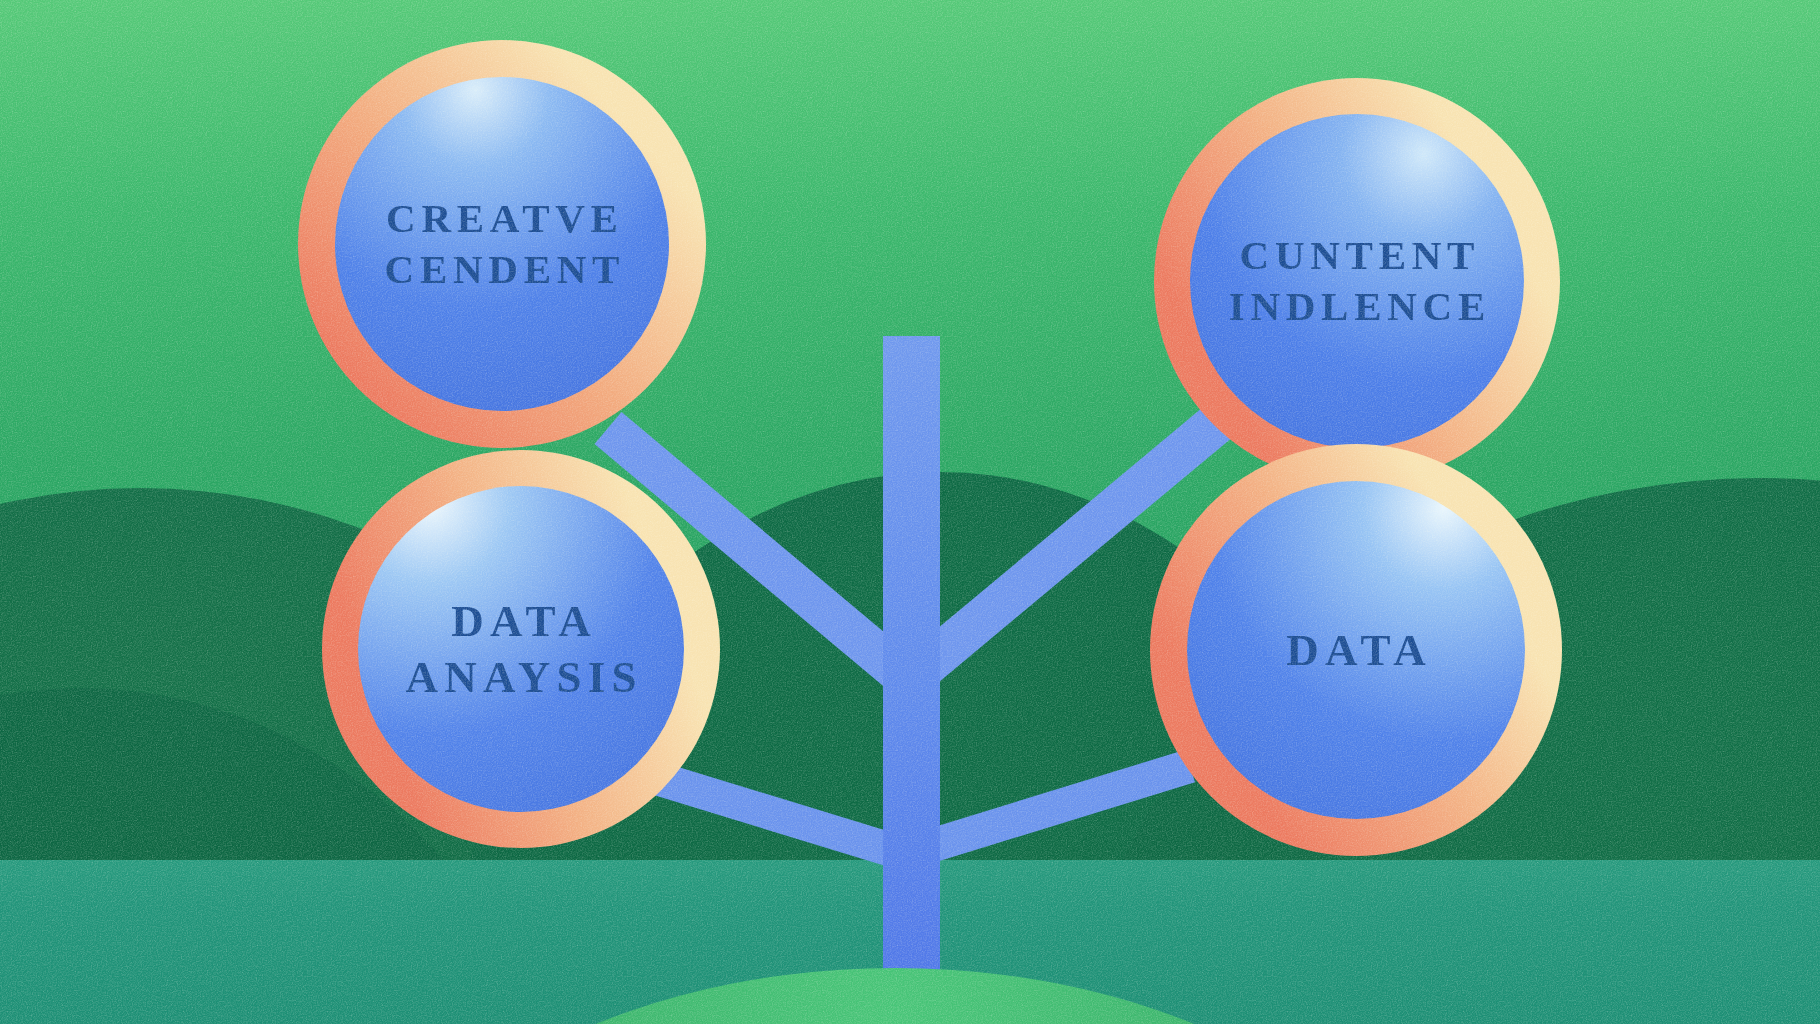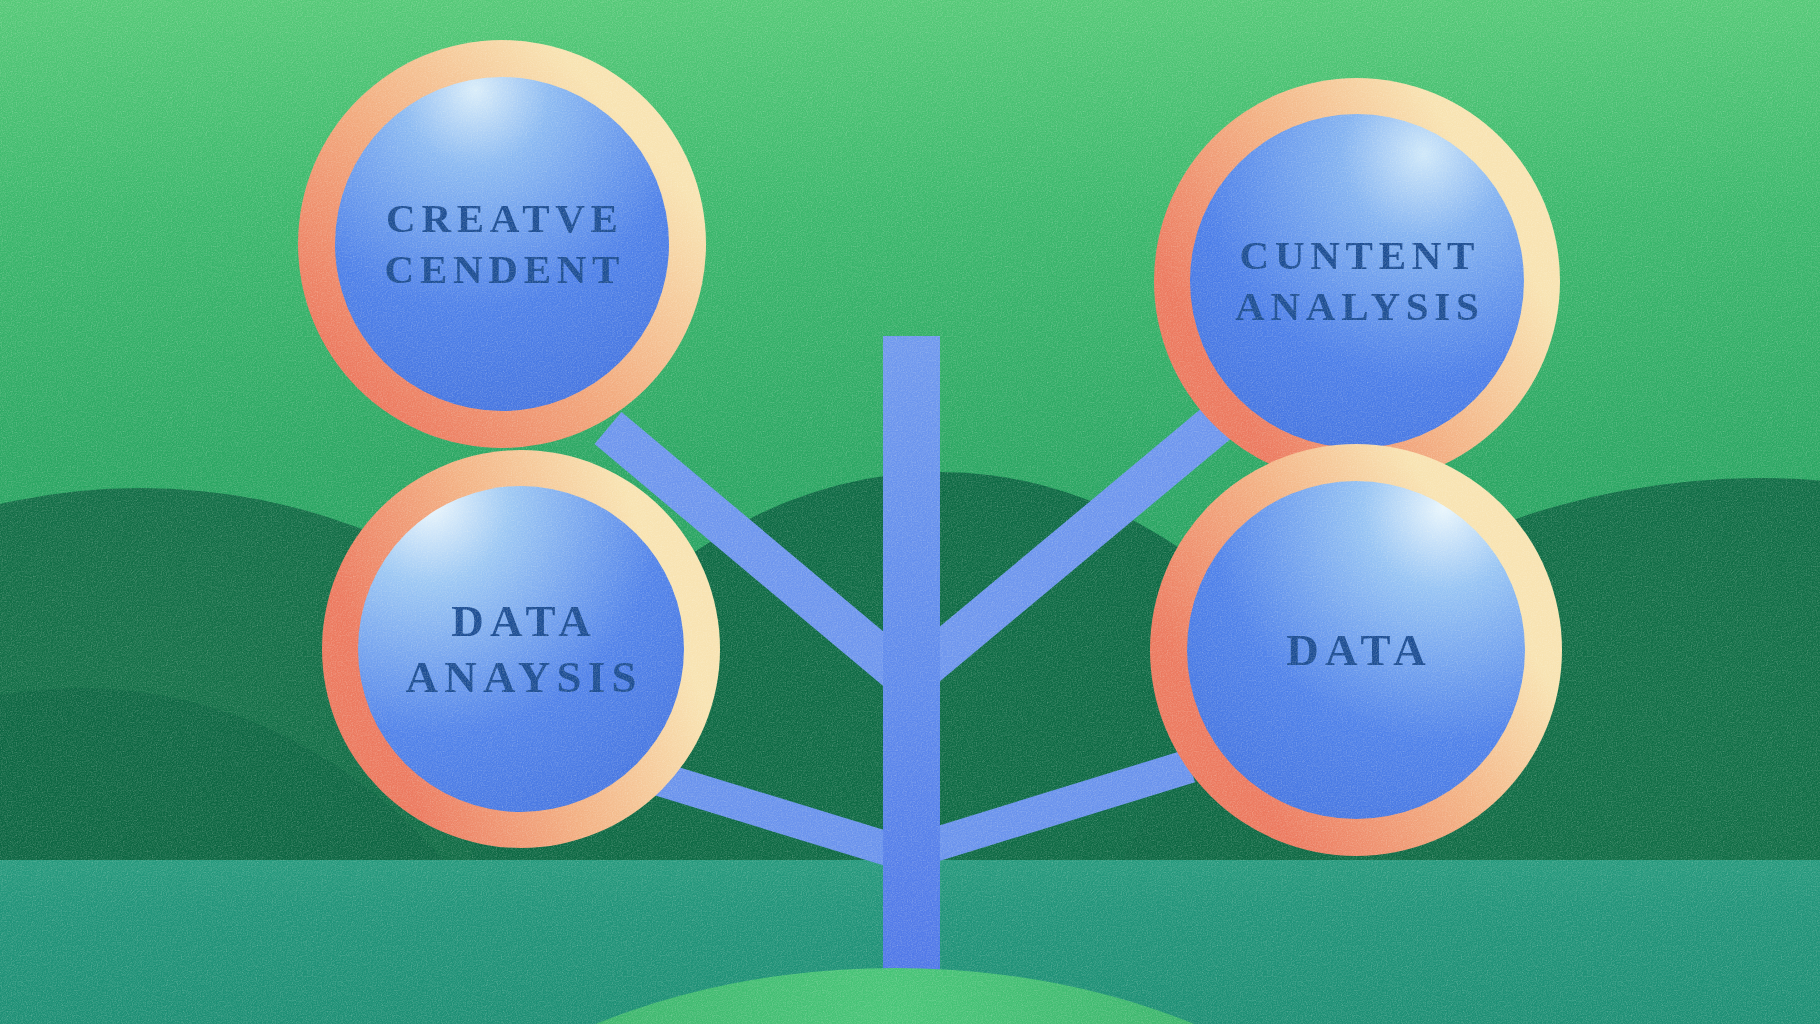--- a/index.html
+++ b/index.html
@@ -116,21 +116,21 @@
       <div class="label-line">CREATVE</div>
       <div class="label-line">CENDENT</div>
     </div>
   </div>
 
 
   <div class="node" id="node-tr">
     <div class="ring"></div>
     <div class="inner">
       <div class="label-line">CUNTENT</div>
-      <div class="label-line">ANALYSIS</div>
+      <div class="label-line">INDLENCE</div>
     </div>
   </div>
 
   <div class="node" id="node-bl">
     <div class="ring"></div>
     <div class="inner">
       <div class="label-line">DATA</div>
       <div class="label-line">ANAYSIS</div>
     </div>
   </div>

